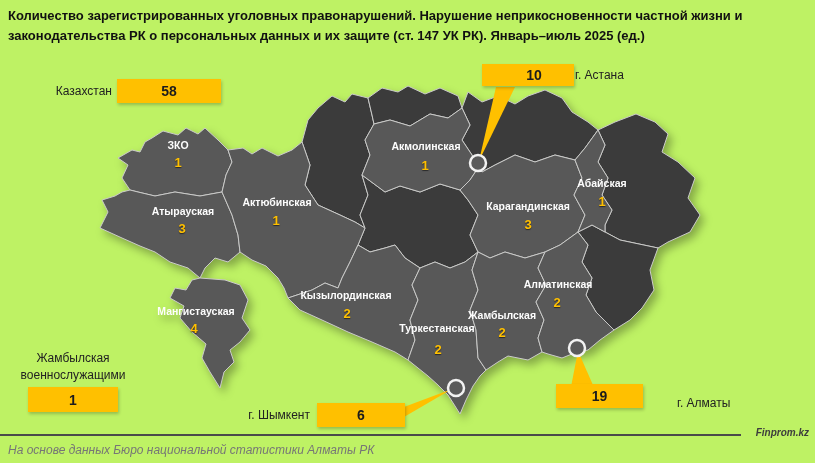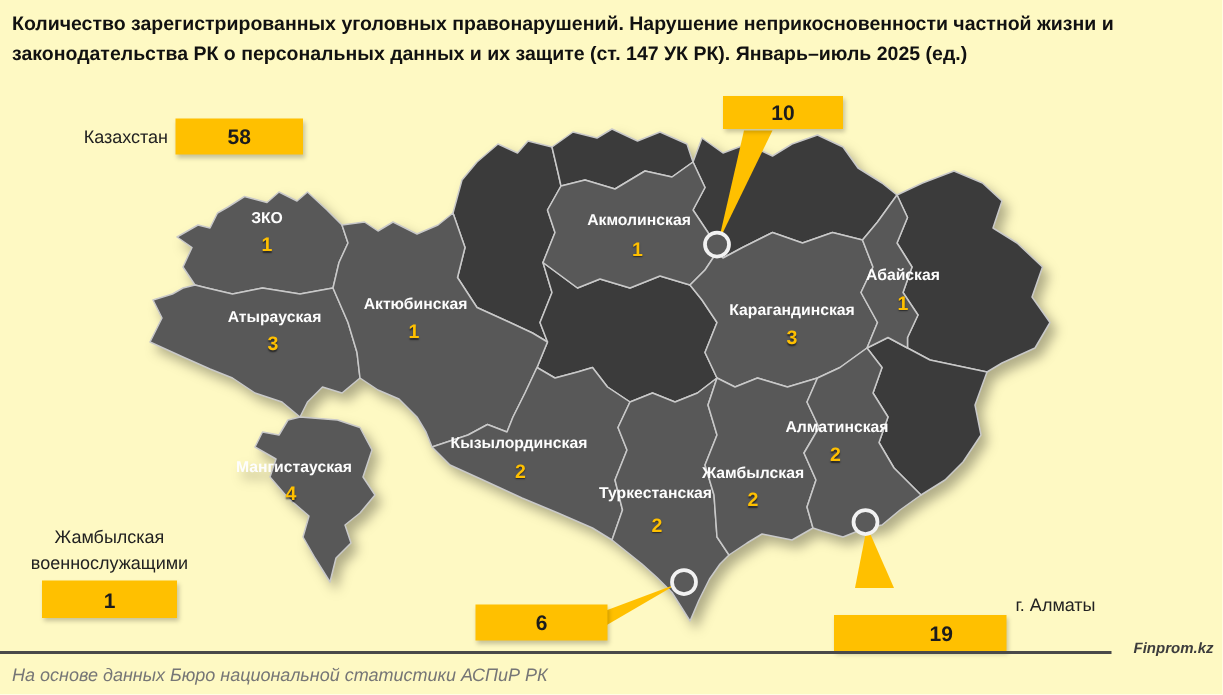--- a/index.html
+++ b/index.html
@@ -1,16 +1,16 @@
 <!DOCTYPE html>
 <html style="--accent: #FFC000;"><head>
 <meta charset="utf-8">
 <style>
   html,body{margin:0;padding:0;background:#fff;}
-  .stage{position:relative;width:815px;height:463px;background:#fef9c3;overflow:hidden;
+  .stage{position:relative;width:815px;height:463px;background:#bef264;overflow:hidden;
          font-family:"Liberation Sans",sans-serif;}
   .title{position:absolute;left:8px;top:6px;width:788px;font-size:13px;font-weight:bold;
          color:#111;line-height:1.5;letter-spacing:0;}
   #map{position:absolute;left:0;top:0;width:815px;height:463px;}
   .map-group{filter:drop-shadow(4px 5px 4px rgba(0,0,0,0.30));}
   .region-name{font:bold 10.5px "Liberation Sans",sans-serif;fill:#fdfdfd;text-anchor:middle;}
   .region-value{font:bold 13px "Liberation Sans",sans-serif;text-anchor:middle;
                 text-shadow:0 1px 1px rgba(0,0,0,0.55);}
   .badge{position:absolute;display:flex;align-items:center;justify-content:center;
          background:var(--accent,#FFC000);color:#1c1c1c;font-weight:bold;font-size:14px;
@@ -75,29 +75,31 @@
       </g>
       <polygon points="496,87 515,87 479,161" fill="#FFC000"></polygon>
       <polygon points="570,392 596,392 578,351" fill="#FFC000"></polygon>
       <polygon points="404,407 404,417 452,389" fill="#FFC000"></polygon>
       <circle cx="478" cy="163" r="8" fill="#5A5A5A" stroke="#F2F2F2" stroke-width="2.5"></circle>
       <circle cx="577" cy="348" r="8" fill="#5A5A5A" stroke="#F2F2F2" stroke-width="2.5"></circle>
       <circle cx="456" cy="388" r="8" fill="#5A5A5A" stroke="#F2F2F2" stroke-width="2.5"></circle>
     </svg>
 
   <div class="call-label right" style="left:20px;top:79px;width:92px;height:24px;">Казахстан</div>
-  <div class="badge" style="left:117px;top:79px;width:85px;height:24px;">58</div>
+  <div class="badge" style="left:117px;top:79px;width:104px;height:24px;">58</div>
 
-  <div class="badge" style="left:482px;top:64px;width:80px;height:22px;">10</div>
+  <div class="badge" style="left:482px;top:64px;width:80px;height:22px;padding-left:12px;">10</div>
+  <div class="call-label" style="left:575px;top:64px;width:120px;height:22px;">г. Астана</div>
 
-  <div class="badge" style="left:556px;top:410px;width:87px;height:24px;padding-left:28px;">19</div>
+  <div class="badge" style="left:556px;top:384px;width:87px;height:24px;">19</div>
   <div class="call-label" style="left:653px;top:391px;width:120px;height:24px;margin-left:24px;">г. Алматы</div>
 
+  <div class="call-label right" style="left:210px;top:403px;width:100px;height:24px;">г. Шымкент</div>
   <div class="badge" style="left:317px;top:403px;width:88px;height:24px;">6</div>
 
   <div class="military-label">Жамбылская военнослужащими</div>
   <div class="badge" style="left:28px;top:387px;width:90px;height:25px;">1</div>
 
   <div class="hr"></div>
   <div class="brand">Finprom.kz</div>
-  <div class="source">На основе данных Бюро национальной статистики АСПиР РК</div>
+  <div class="source">На основе данных Бюро национальной статистики Алматы РК</div>
 
 </div>
 
 </body></html>

